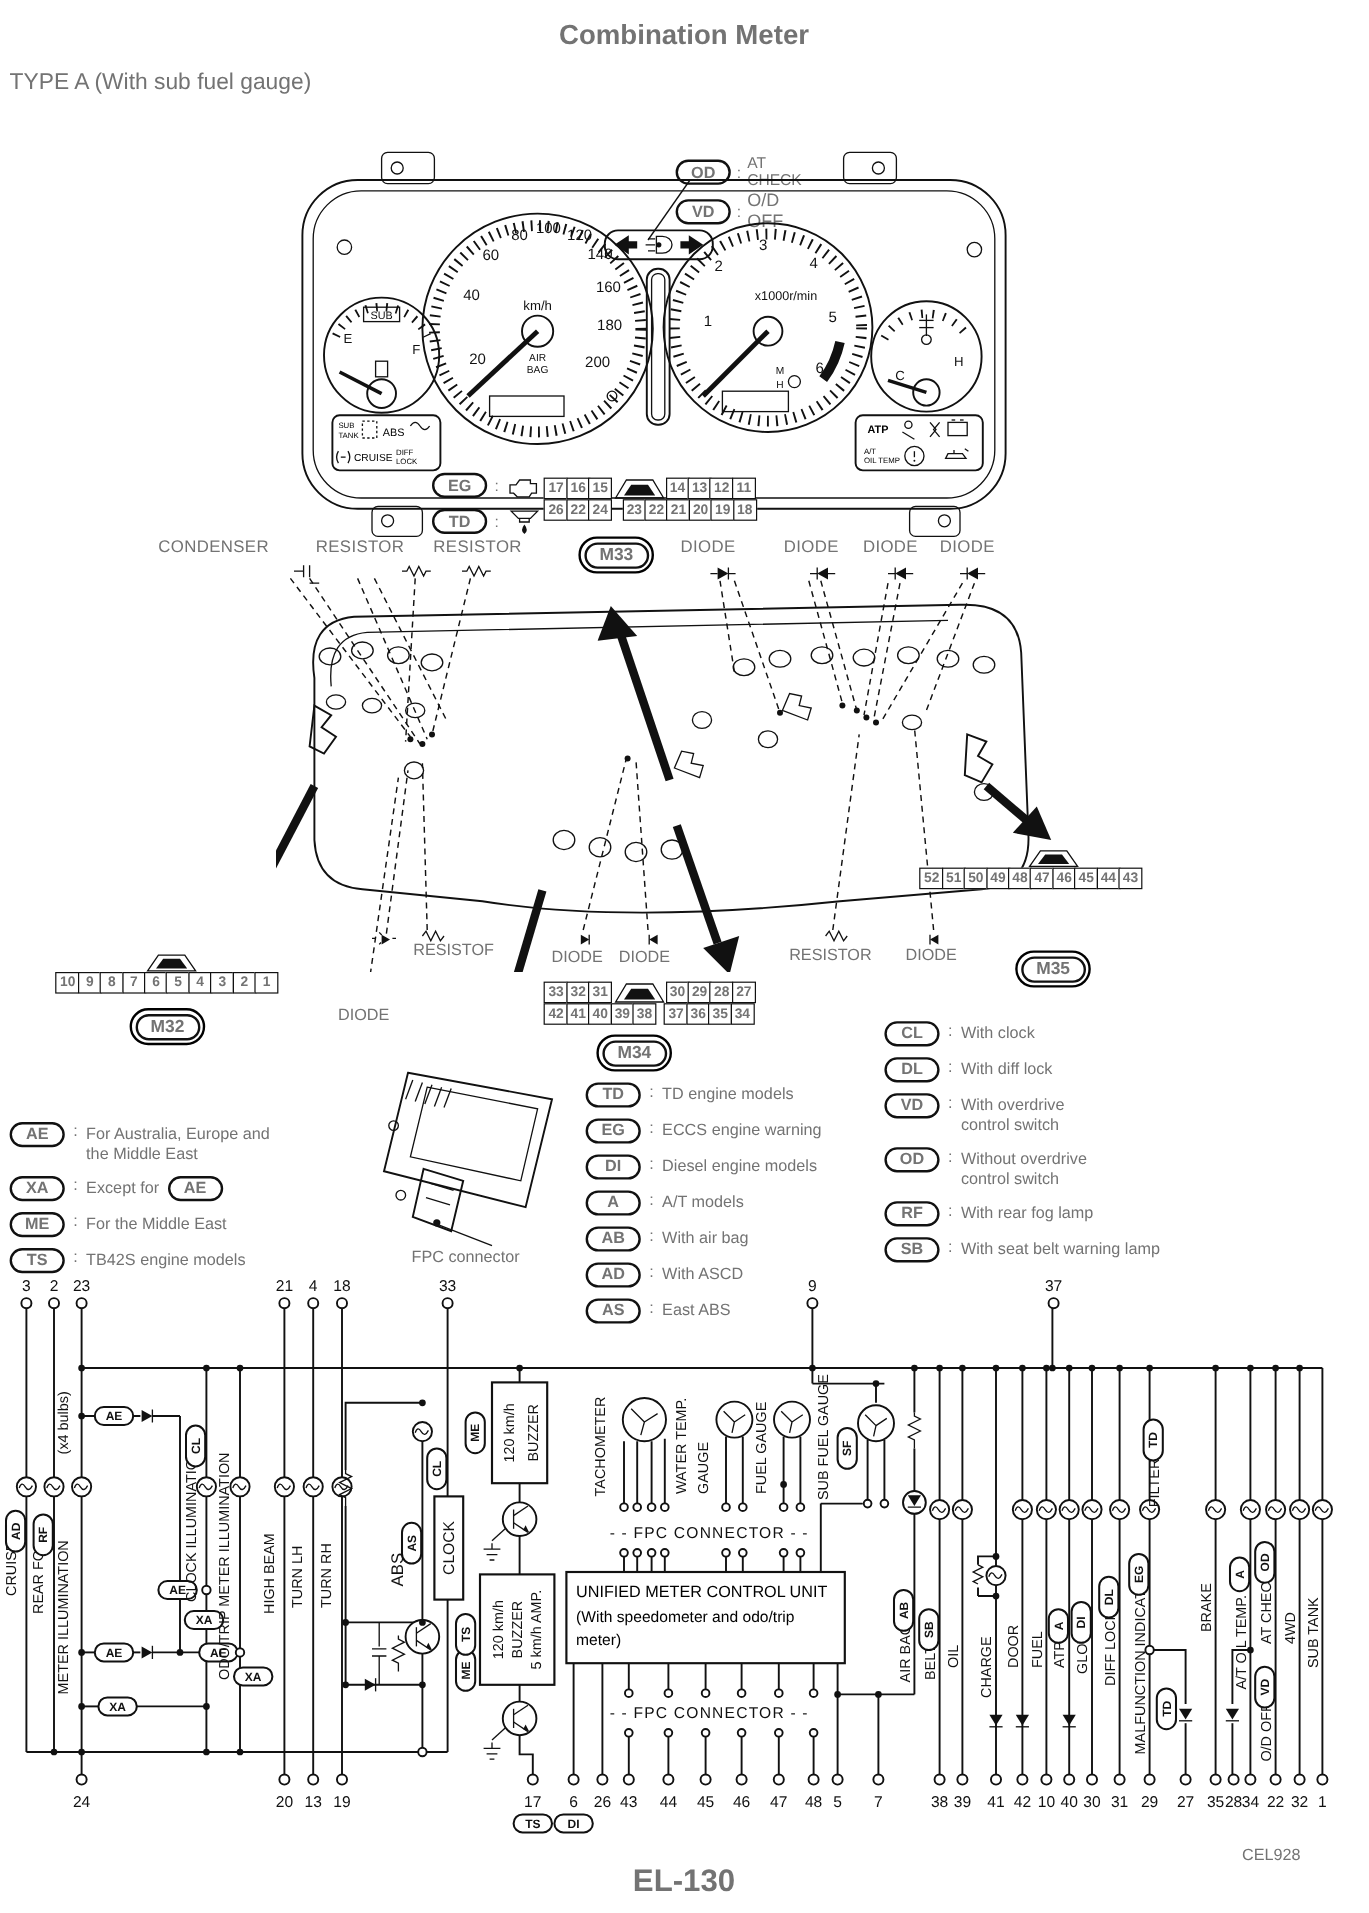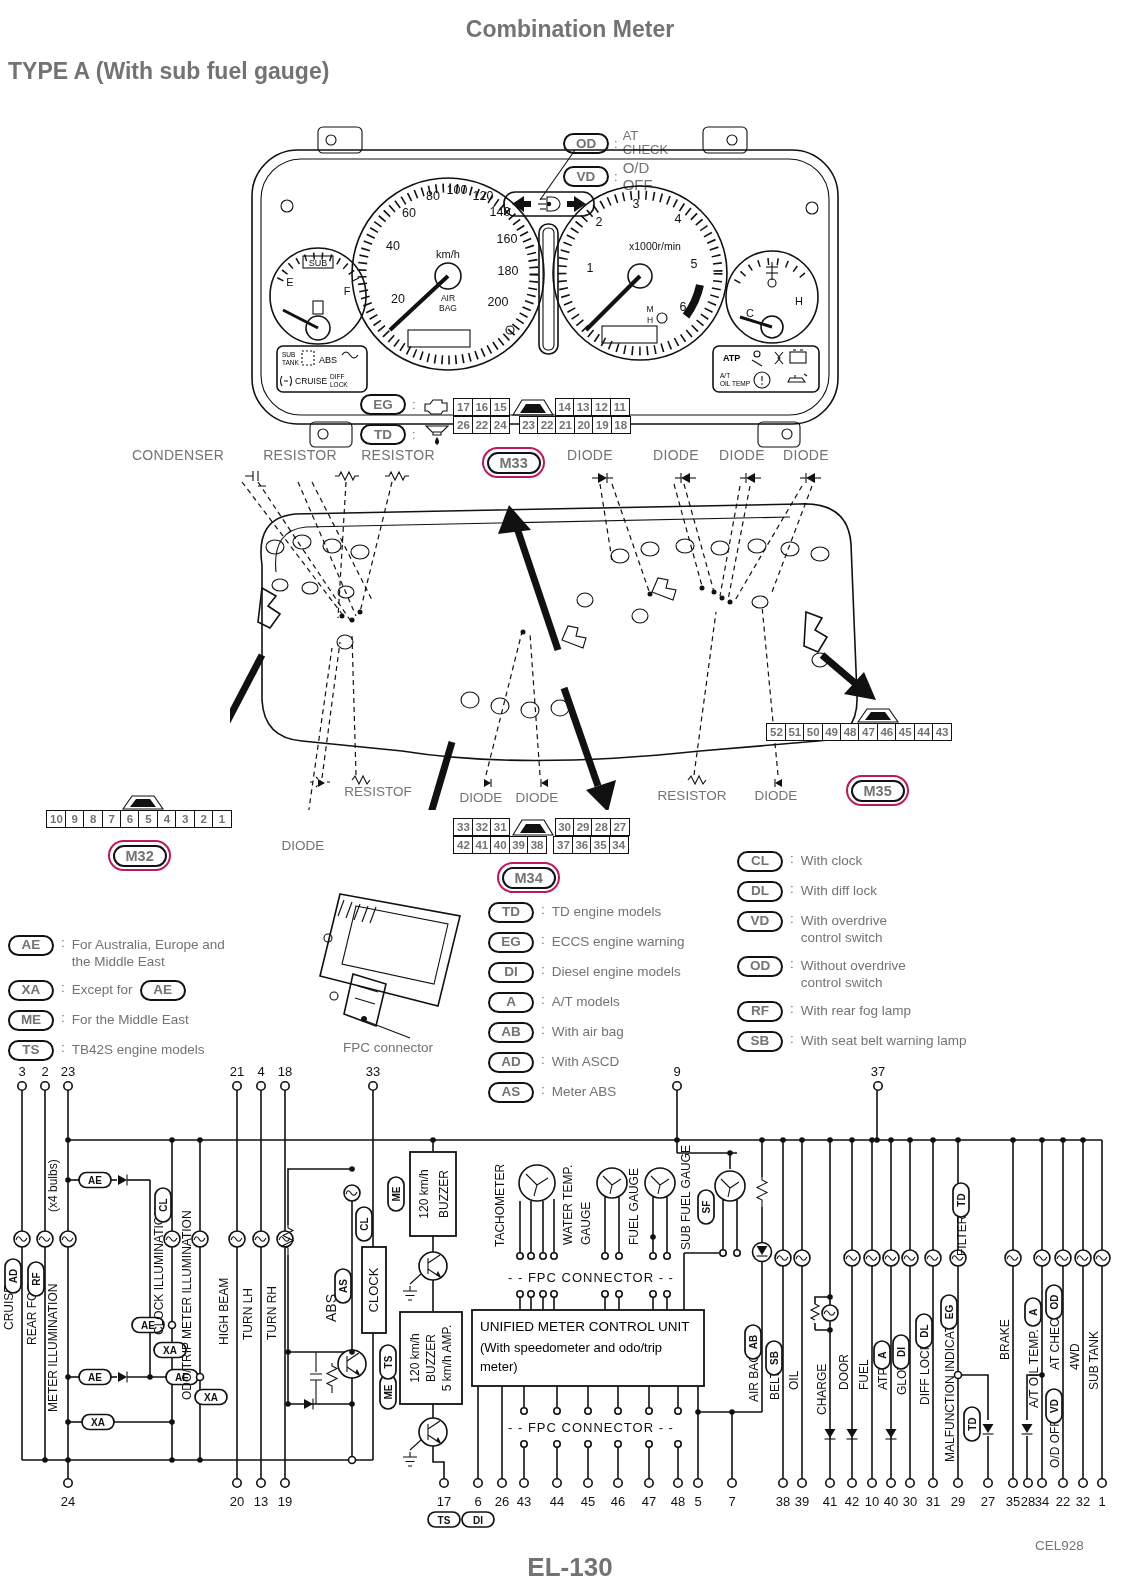--- a/index.html
+++ b/index.html
@@ -1,27 +1,27 @@
 <!DOCTYPE html>
 <html><head>
 <meta charset="utf-8">
 <style>
   html,body{margin:0;padding:0;background:#fff}
   #page{position:relative;width:1141px;height:1594px;background:#fff;color:#737373;
         font-family:"Liberation Sans","DejaVu Sans",sans-serif;overflow:hidden}
   .abs{position:absolute}
   .ctr{transform:translateX(-50%)}
   h1{font-size:23px;margin:0;font-weight:bold}
-  .sub{font-size:23px;font-weight:bold}
+  .sub{font-size:19px;font-weight:normal}
   .pill{display:inline-flex;align-items:center;justify-content:center;border:2px solid #111;
         border-radius:13px;font-weight:bold;background:#fff;height:21px;min-width:46px;
         font-size:13.5px;box-sizing:border-box;padding:0 8px}
   .lrow{display:flex;align-items:flex-start;gap:7px;font-size:13.5px;line-height:1.25;margin-bottom:9px}
   .lrow .txt{padding-top:2px}
-  .oval2{border:2px solid #be185d;border-radius:20px;padding:2.5px;display:inline-block;background:#fff}
+  .oval2{border:2px solid #000000;border-radius:20px;padding:2.5px;display:inline-block;background:#fff}
   .oval2 b{display:block;border:2px solid #111;border-radius:15px;padding:1px 11px;font-size:14.5px}
   .cells{display:flex}
   .pc{width:20px;height:18px;border:1.6px solid #111;margin-left:-1.6px;display:flex;align-items:center;
       justify-content:center;font-size:11.5px;font-weight:bold;background:#fff;box-sizing:border-box}
   .lab{font-size:14px;letter-spacing:.3px}
   .lab2{font-size:13.5px}
   svg{display:block}
   .ln{stroke:#111;stroke-width:1.6;fill:none}
   .th{stroke:#111;stroke-width:1.1;fill:none}
   .dash{stroke:#111;stroke-width:1.2;fill:none;stroke-dasharray:5 4}
@@ -438,21 +438,21 @@
     <span class="pc">51</span>
     <span class="pc">50</span>
     <span class="pc">49</span>
     <span class="pc">48</span>
     <span class="pc">47</span>
     <span class="pc">46</span>
     <span class="pc">45</span>
     <span class="pc">44</span>
     <span class="pc">43</span>
   </div>
-  <div class="abs oval2" style="left:846px;top:775px">
+  <div class="abs oval2" style="left:846px;top:792px">
       <b>M35</b>
     </div>
 
   <div class="abs" style="left:8px;top:935px;width:300px">
     <div class="lrow">
       <span class="pill">AE</span>
       <span>:</span>
       <span class="txt"><span>For Australia, Europe and</span><br><span>the Middle East</span></span>
     </div>
     <div class="lrow">
@@ -520,21 +520,21 @@
         <span class="txt">With air bag</span>
       </div>
     <div class="lrow">
         <span class="pill">AD</span>
         <span>:</span>
         <span class="txt">With ASCD</span>
       </div>
     <div class="lrow">
         <span class="pill">AS</span>
         <span>:</span>
-        <span class="txt">Meter ABS</span>
+        <span class="txt">East ABS</span>
       </div>
   </div>
 
   <div class="abs" style="left:737px;top:851px;width:330px">
     <div class="lrow">
         <span class="pill">CL</span>
         <span>:</span>
         <span class="txt">With clock</span>
       </div>
     <div class="lrow">

